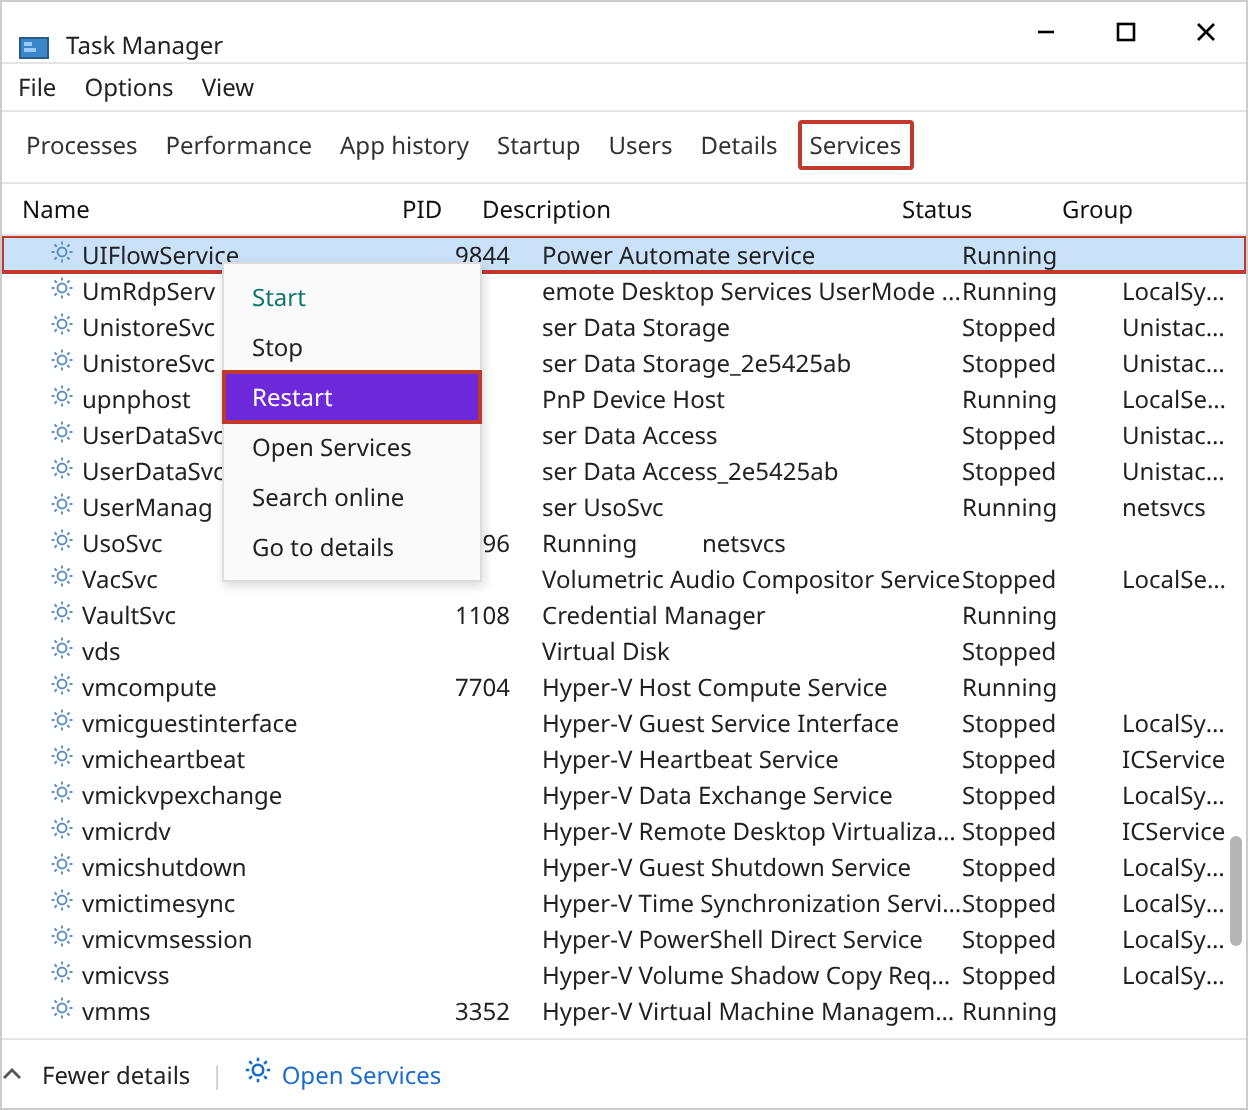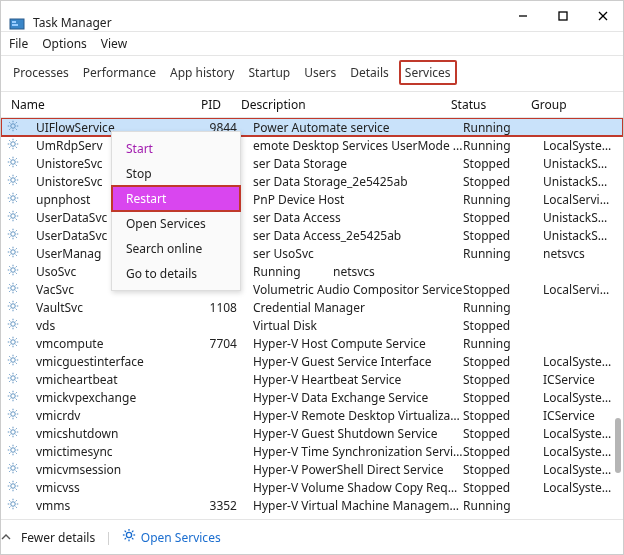--- a/index.html
+++ b/index.html
@@ -17,33 +17,33 @@
   .tab.active{border:2px solid #c0392b;border-radius:2px}
   .cols{display:flex;border-bottom:1px solid #e5e5e5;padding:4px 0;font-size:12px;color:#111}
   .col-name{width:190px;padding-left:10px}
   .col-pid{width:40px}
   .col-desc{width:210px}
   .col-status{width:80px}
   .col-group{flex:1}
   .grid{height:398px;overflow-y:auto;position:relative}
   .row{display:flex;align-items:center;height:18px;font-size:12px}
   .row.sel{background:#c9e2fa;outline:2px solid #c0392b;outline-offset:-1px}
-  .c-name{width:190px;padding-left:6px;display:flex;align-items:center;gap:17px;white-space:nowrap;overflow:hidden;text-overflow:ellipsis}
+  .c-name{width:190px;padding-left:24px;display:flex;align-items:center;gap:4px;white-space:nowrap;overflow:hidden;text-overflow:ellipsis}
   .c-pid{width:40px;text-align:right;padding-right:16px}
   .c-desc{width:210px;white-space:nowrap;overflow:hidden;text-overflow:ellipsis}
   .c-status{width:80px}
   .c-group{flex:1;white-space:nowrap;overflow:hidden;text-overflow:ellipsis;padding-right:10px}
   .svc-icon svg{width:12px;height:12px}
   .footer{position:absolute;bottom:0;left:0;right:0;height:34px;border-top:1px solid #e5e5e5;display:flex;align-items:center;gap:10px;padding:0 0;font-size:12px;background:#fff}
   .footer .sep{color:#ccc}
   .footer .link{color:#1a6dcf;display:flex;align-items:center;gap:5px;cursor:pointer}
   .ctx{position:absolute;left:110px;top:130px;width:128px;background:#fafafa;border:1px solid #ddd;box-shadow:1px 2px 5px rgba(0,0,0,.15);padding:4px 0;z-index:5}
   .ctx div{padding:4px 14px;font-size:12px;cursor:pointer}
-  .ctx .dis{color:#a21caf;cursor:default}
-  .ctx .hi{background:#d946ef;color:#fff;outline:2px solid #c0392b;outline-offset:-1px}
+  .ctx .dis{color:#0f766e;cursor:default}
+  .ctx .hi{background:#6d28d9;color:#fff;outline:2px solid #c0392b;outline-offset:-1px}
   .scroll-thumb{position:absolute;right:2px;top:300px;width:6px;height:55px;background:#b5b5b5;border-radius:3px}
 </style>
 </head>
 <body>
 
 <div class="win">
 
   <div class="titlebar">
     <span class="app-icon">
       <svg viewBox="0 0 16 16">

